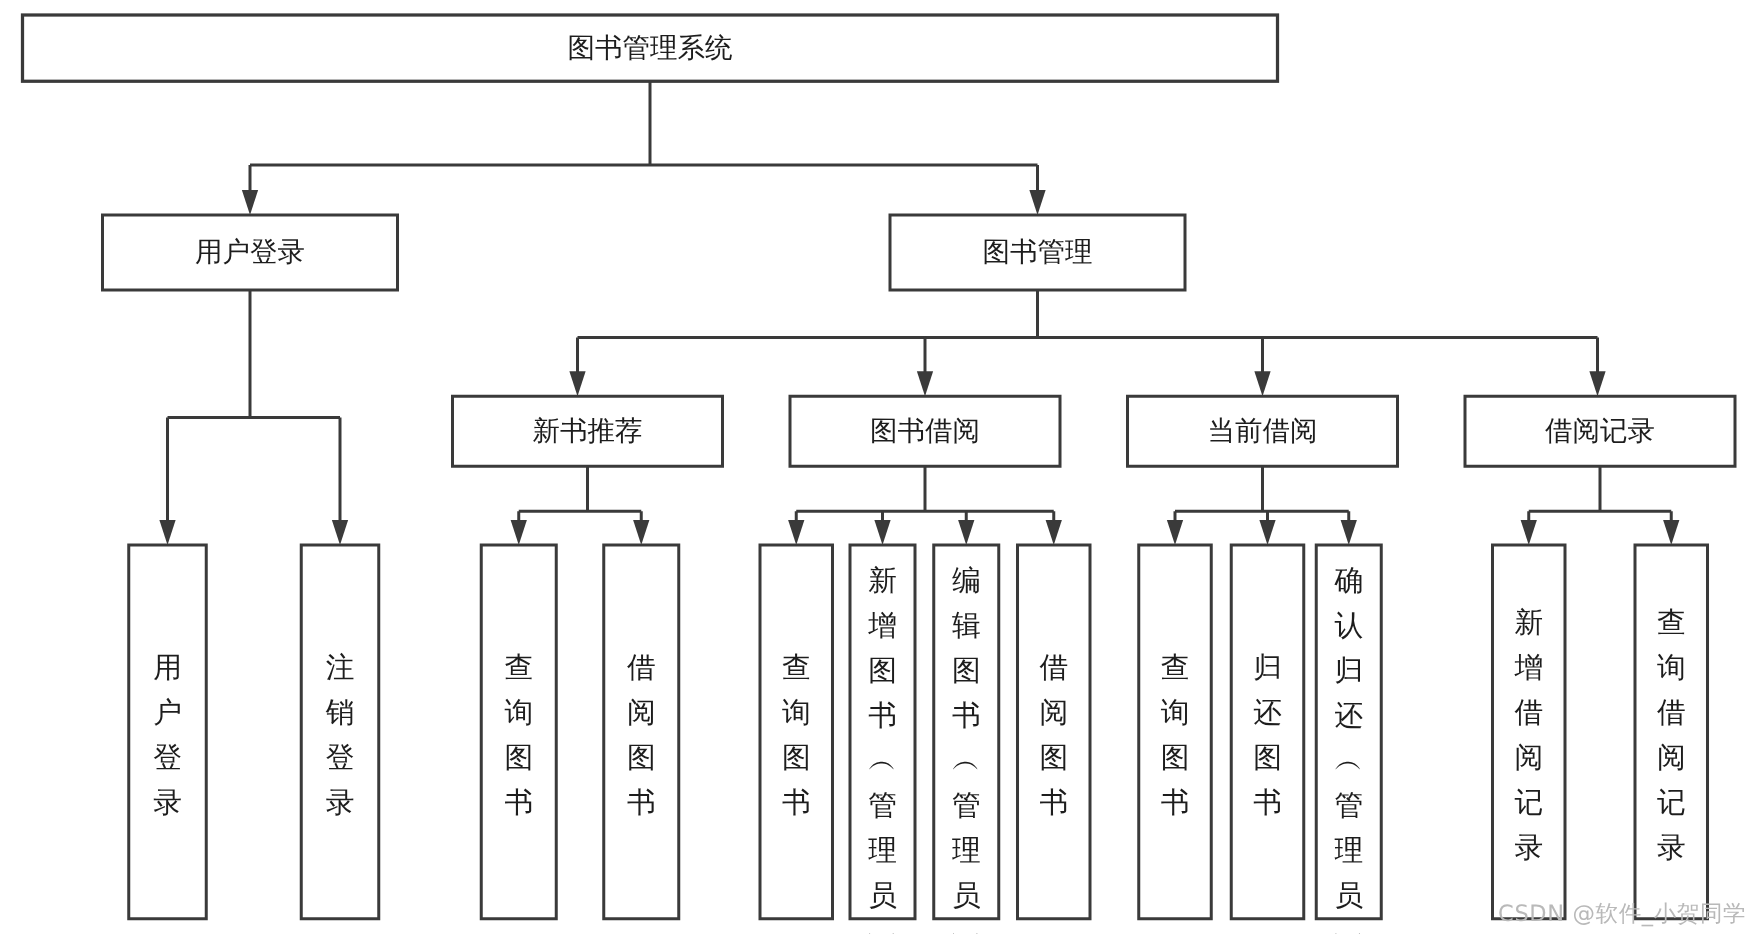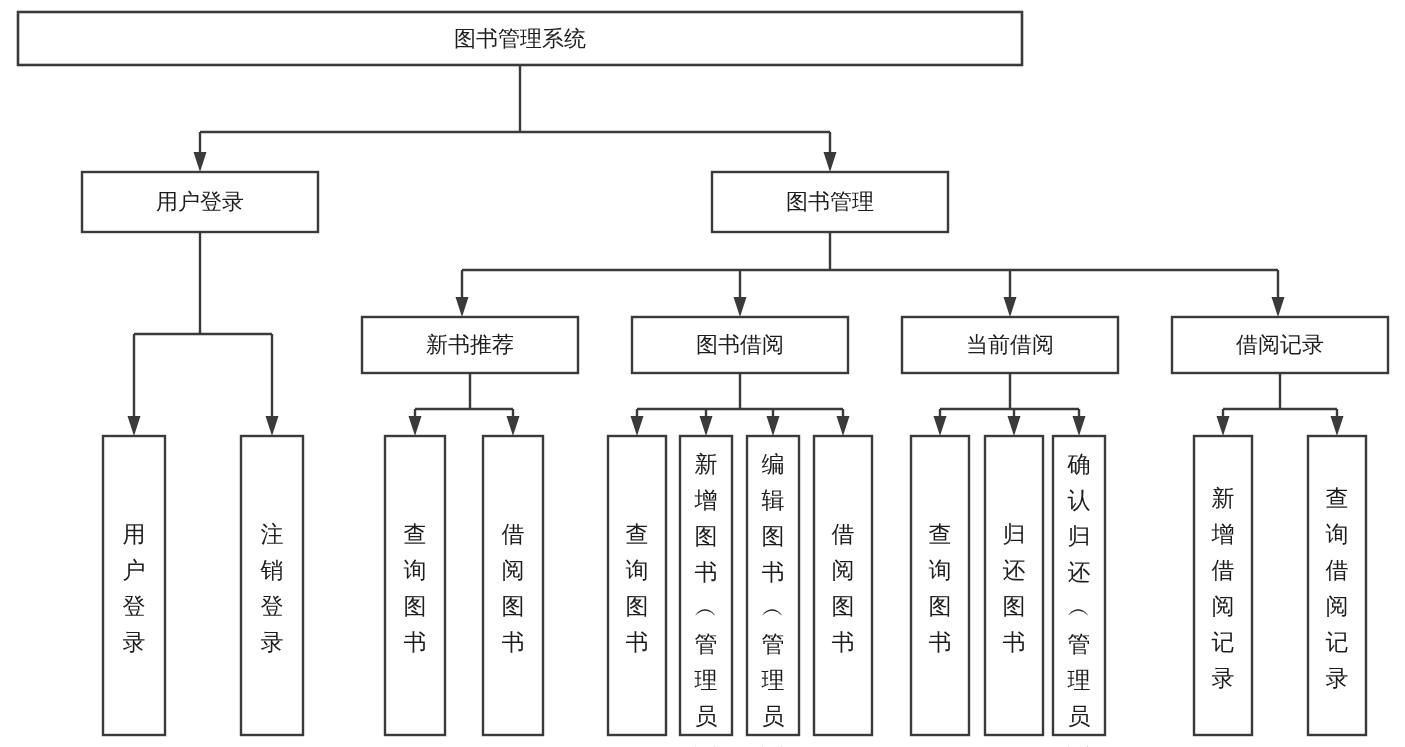--- a/index.html
+++ b/index.html
@@ -259,13 +259,14 @@
         <g>
           <rect x="1194" y="436" width="58" height="299" class="node-box"></rect>
           <text x="1223" y="505.58" class="node-label-v"><tspan x="1223" dy="0">新</tspan><tspan x="1223" dy="36">增</tspan><tspan x="1223" dy="36">借</tspan><tspan x="1223" dy="36">阅</tspan><tspan x="1223" dy="36">记</tspan><tspan x="1223" dy="36">录</tspan></text>
         </g>
         <g>
           <rect x="1308" y="436" width="58" height="299" class="node-box"></rect>
           <text x="1337" y="505.58" class="node-label-v"><tspan x="1337" dy="0">查</tspan><tspan x="1337" dy="36">询</tspan><tspan x="1337" dy="36">借</tspan><tspan x="1337" dy="36">阅</tspan><tspan x="1337" dy="36">记</tspan><tspan x="1337" dy="36">录</tspan></text>
         </g>
       </g>
   </svg>
+  <div class="watermark">CSDN @软件_小贺同学</div>
 </div>
 
 </body></html>

